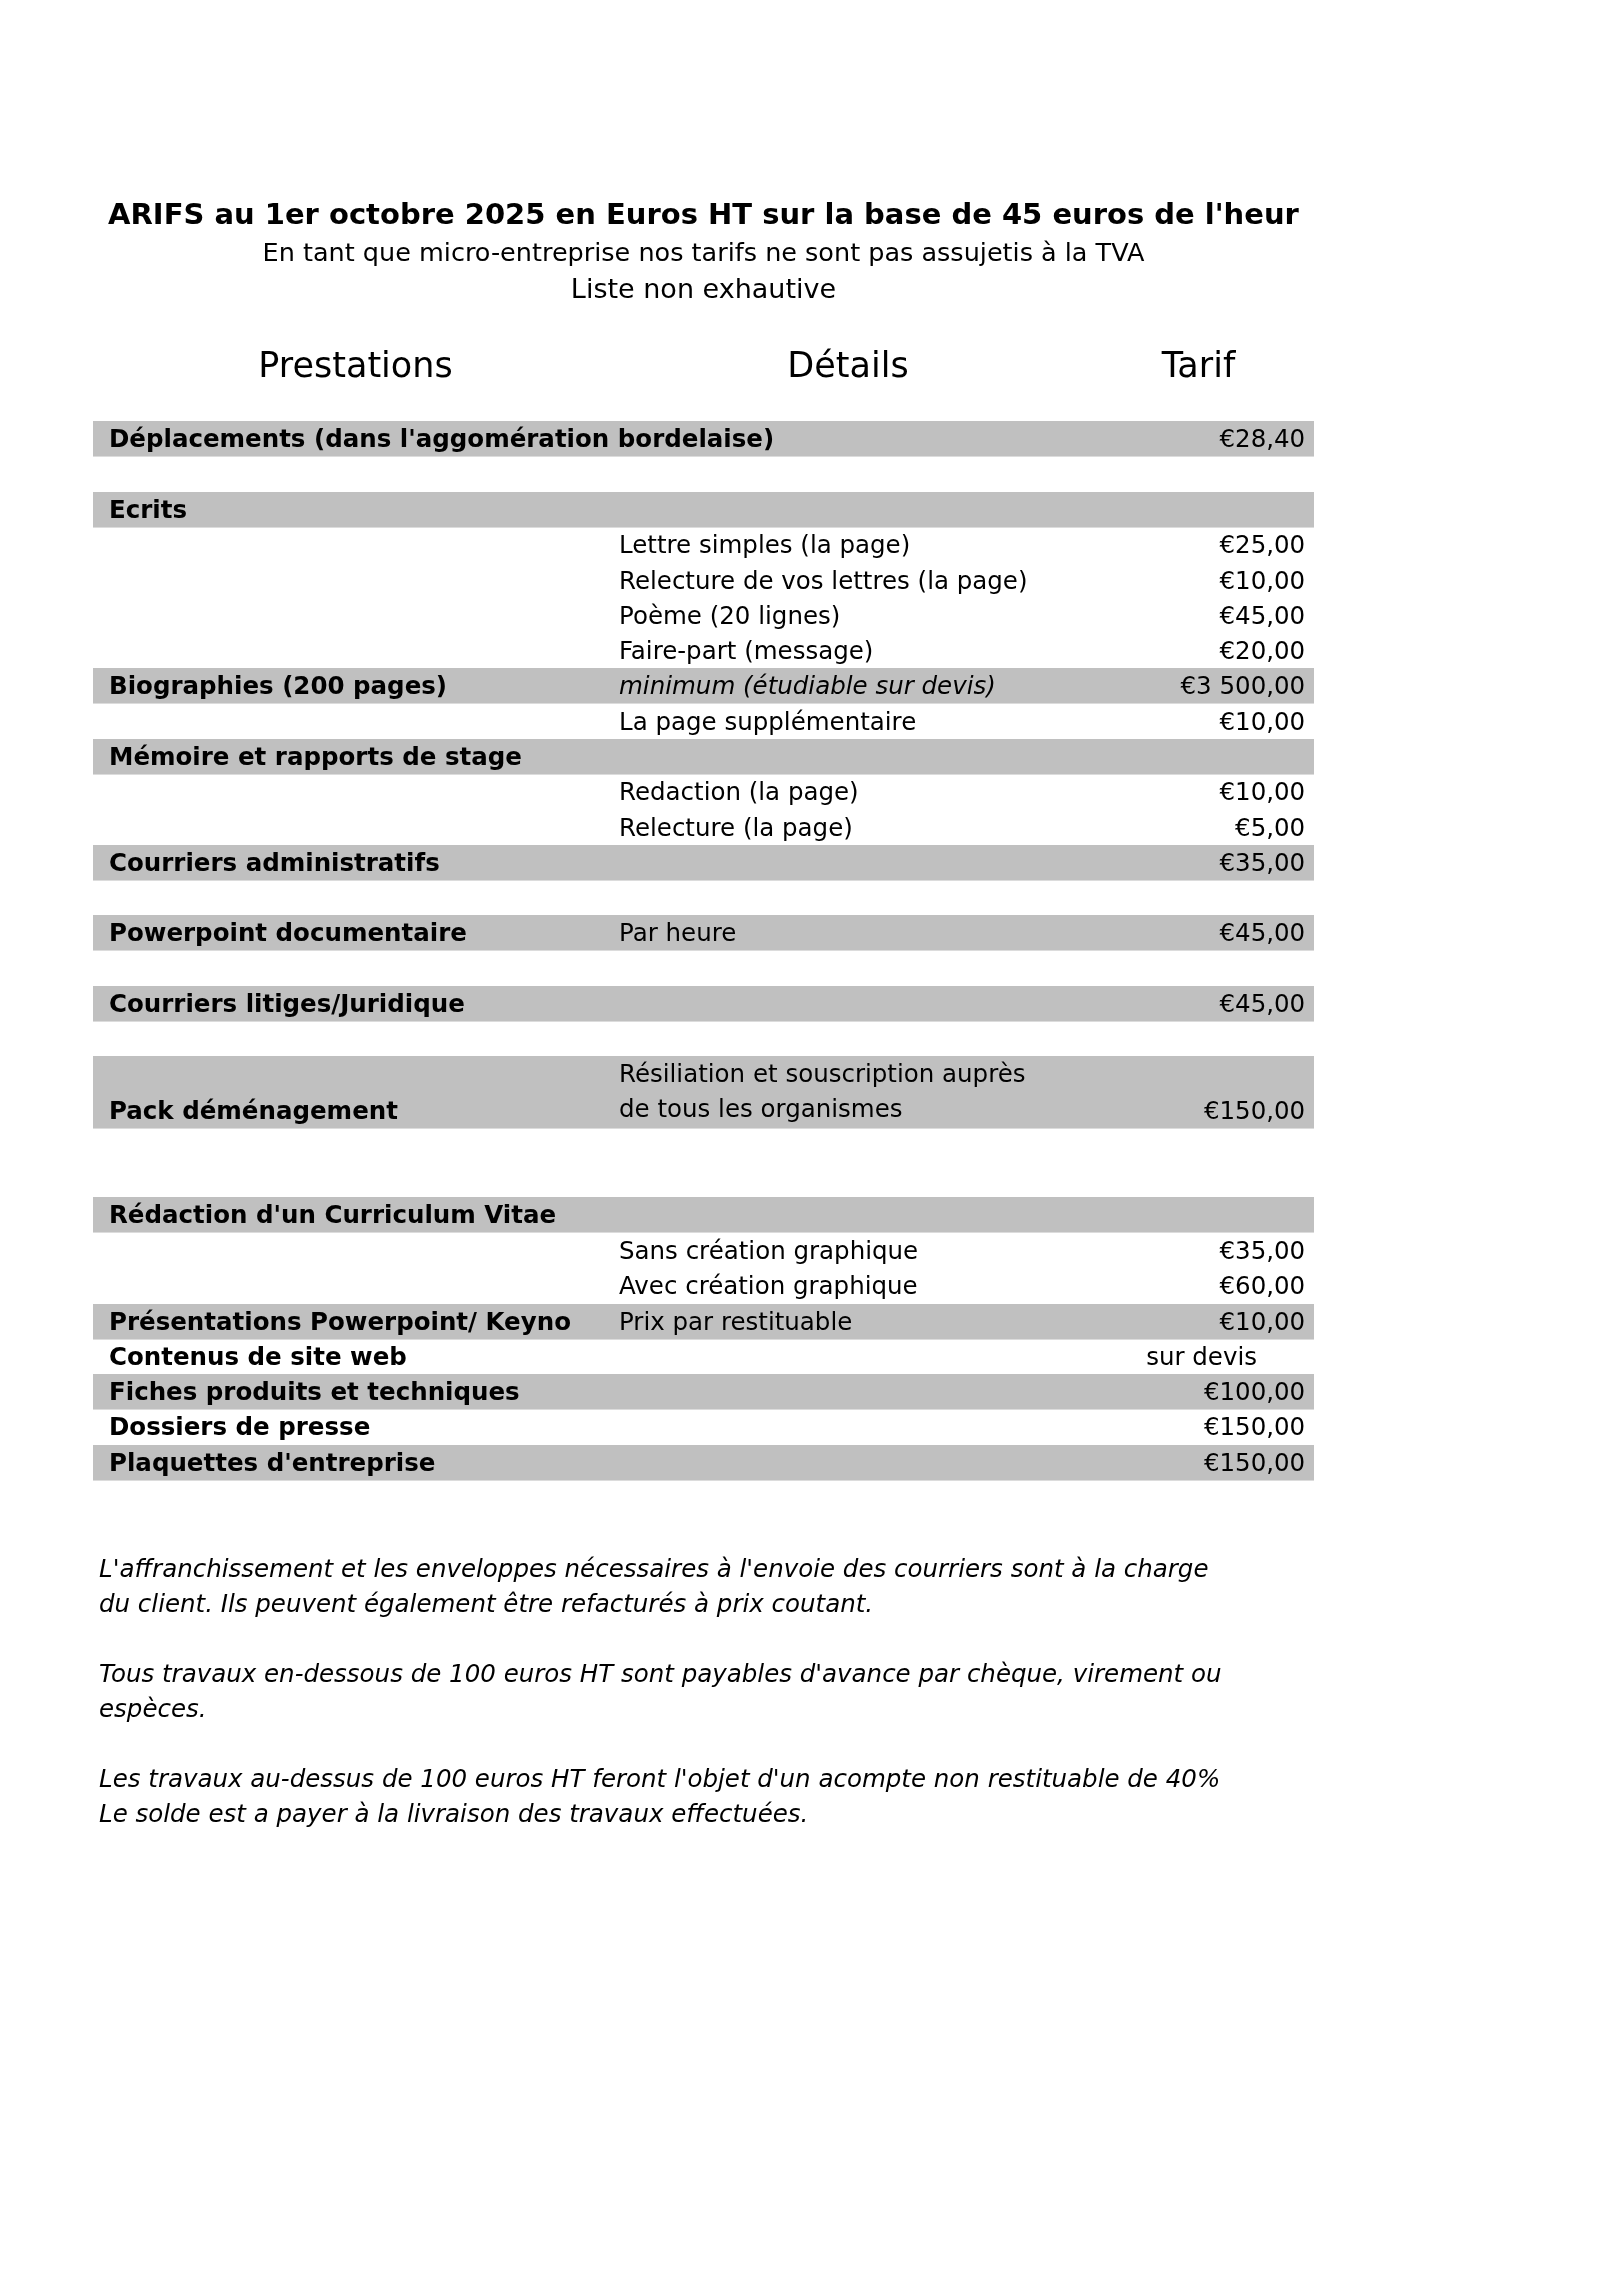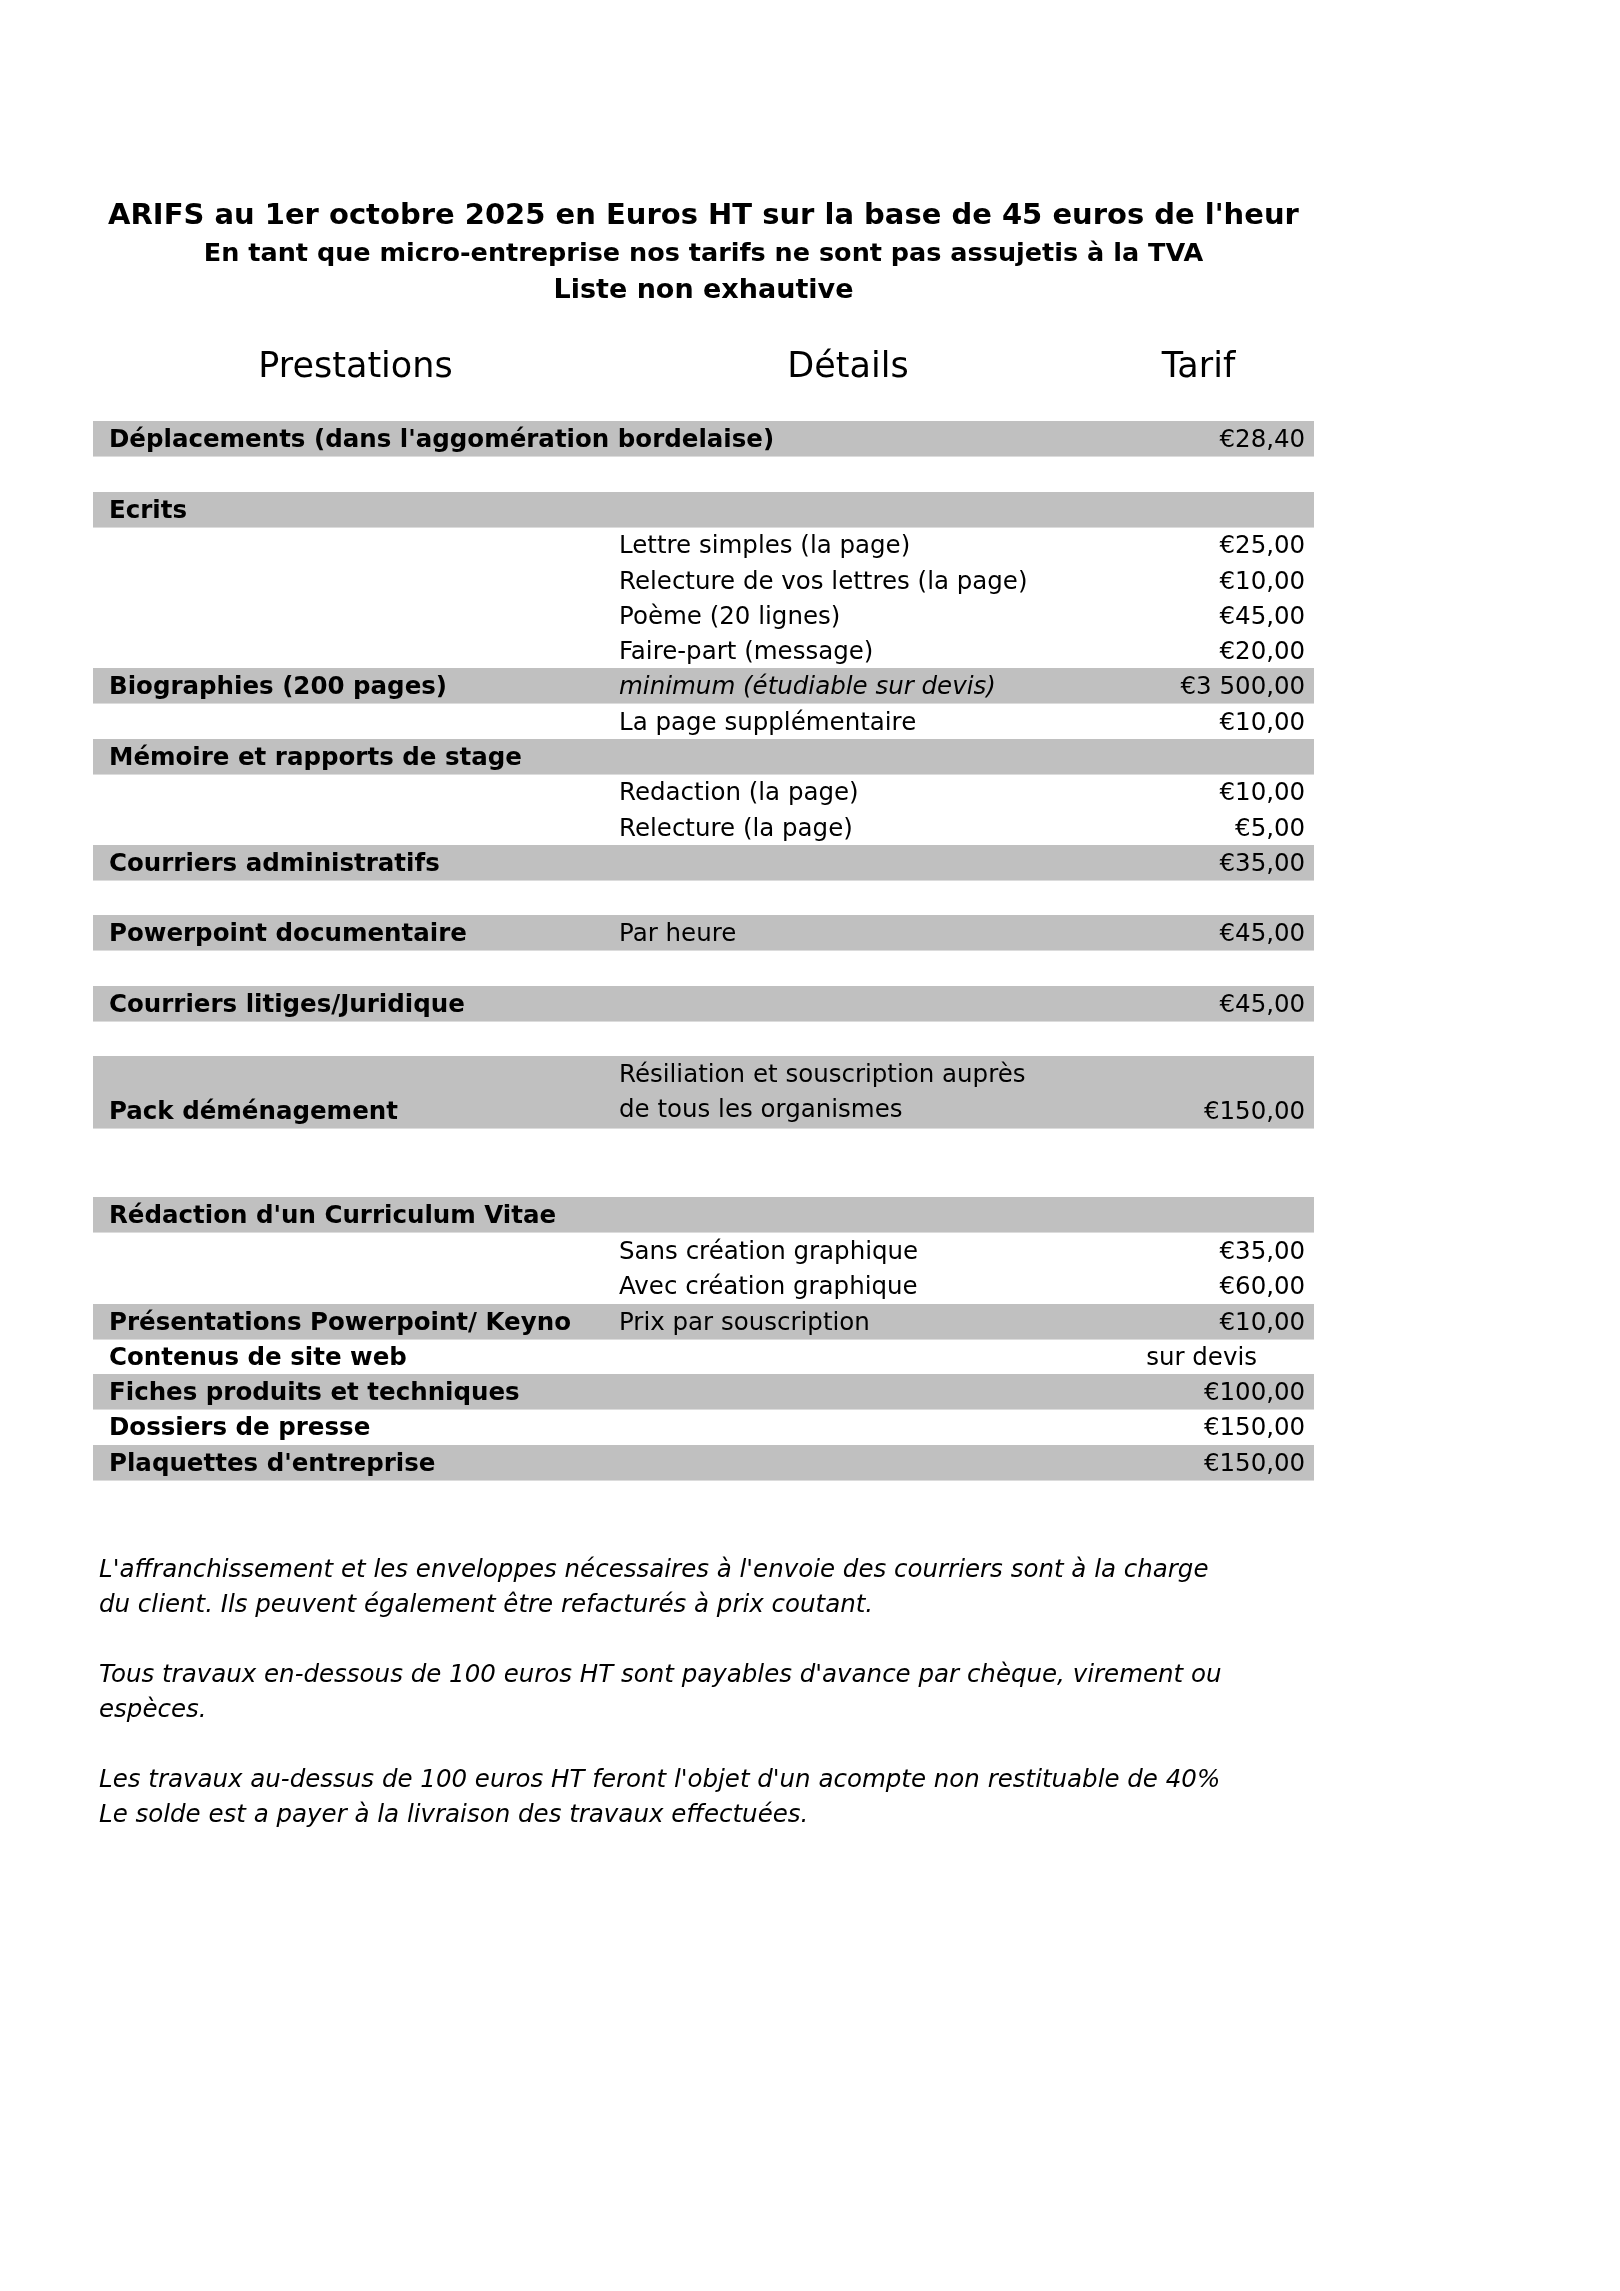--- a/index.html
+++ b/index.html
@@ -1,18 +1,18 @@
 <!DOCTYPE html>
 <html><head>
 <meta charset="utf-8">
 <style>
   html, body { margin: 0; padding: 0; background: #ffffff; }
   body { width: 1620px; height: 2292px; position: relative; overflow: hidden;
          font-family: "DejaVu Sans", sans-serif; color: #000; }
-  .hdr { position: absolute; left: 93px; width: 1221px; overflow: hidden; white-space: nowrap; text-align: center; font-weight: bold; }
+  .hdr { position: absolute; left: 93px; width: 1221px; overflow: hidden; white-space: nowrap; text-align: center; }
   .title { top: 194px; height: 41px; font-size: 29px; font-weight: bold; line-height: 41px; }
   .sub1 { top: 235px; height: 35px; font-size: 25.5px; line-height: 35px; }
   .sub2 { top: 271px; height: 35px; font-size: 27px; line-height: 35px; }
   .colhead { position: absolute; top: 343px; height: 45px; font-size: 35px; font-weight: normal; line-height: 45px; text-align: center; white-space: nowrap; }
   .ch-a { left: 93px; width: 525px; }
   .ch-b { left: 613px; width: 470px; }
   .ch-c { left: 1083px; width: 231px; }
   .row { position: absolute; left: 93px; width: 1221px; height: 35px; font-size: 24.5px; line-height: 35px; }
   .row.shaded { background: #c0c0c0; border-bottom: 1px solid #dcdcdc; }
   .row.tall { height: 72px; }
@@ -122,21 +122,21 @@
     <div class="cell cb">Sans création graphique</div>
     <div class="cell cc">€35,00</div>
   </div>
   <div class="row" style="top:1268px">
     <div class="cell cb">Avec création graphique</div>
     <div class="cell cc">€60,00</div>
   </div>
 
   <div class="row shaded" style="top:1304px">
     <div class="cell ca">Présentations Powerpoint/ Keyno</div>
-    <div class="cell cb">Prix par souscription</div>
+    <div class="cell cb">Prix par restituable</div>
     <div class="cell cc">€10,00</div>
   </div>
   <div class="row" style="top:1339px">
     <div class="cell ca">Contenus de site web</div>
     <div class="cell cc center">sur devis</div>
   </div>
   <div class="row shaded" style="top:1374px">
     <div class="cell ca">Fiches produits et techniques</div>
     <div class="cell cc">€100,00</div>
   </div>

